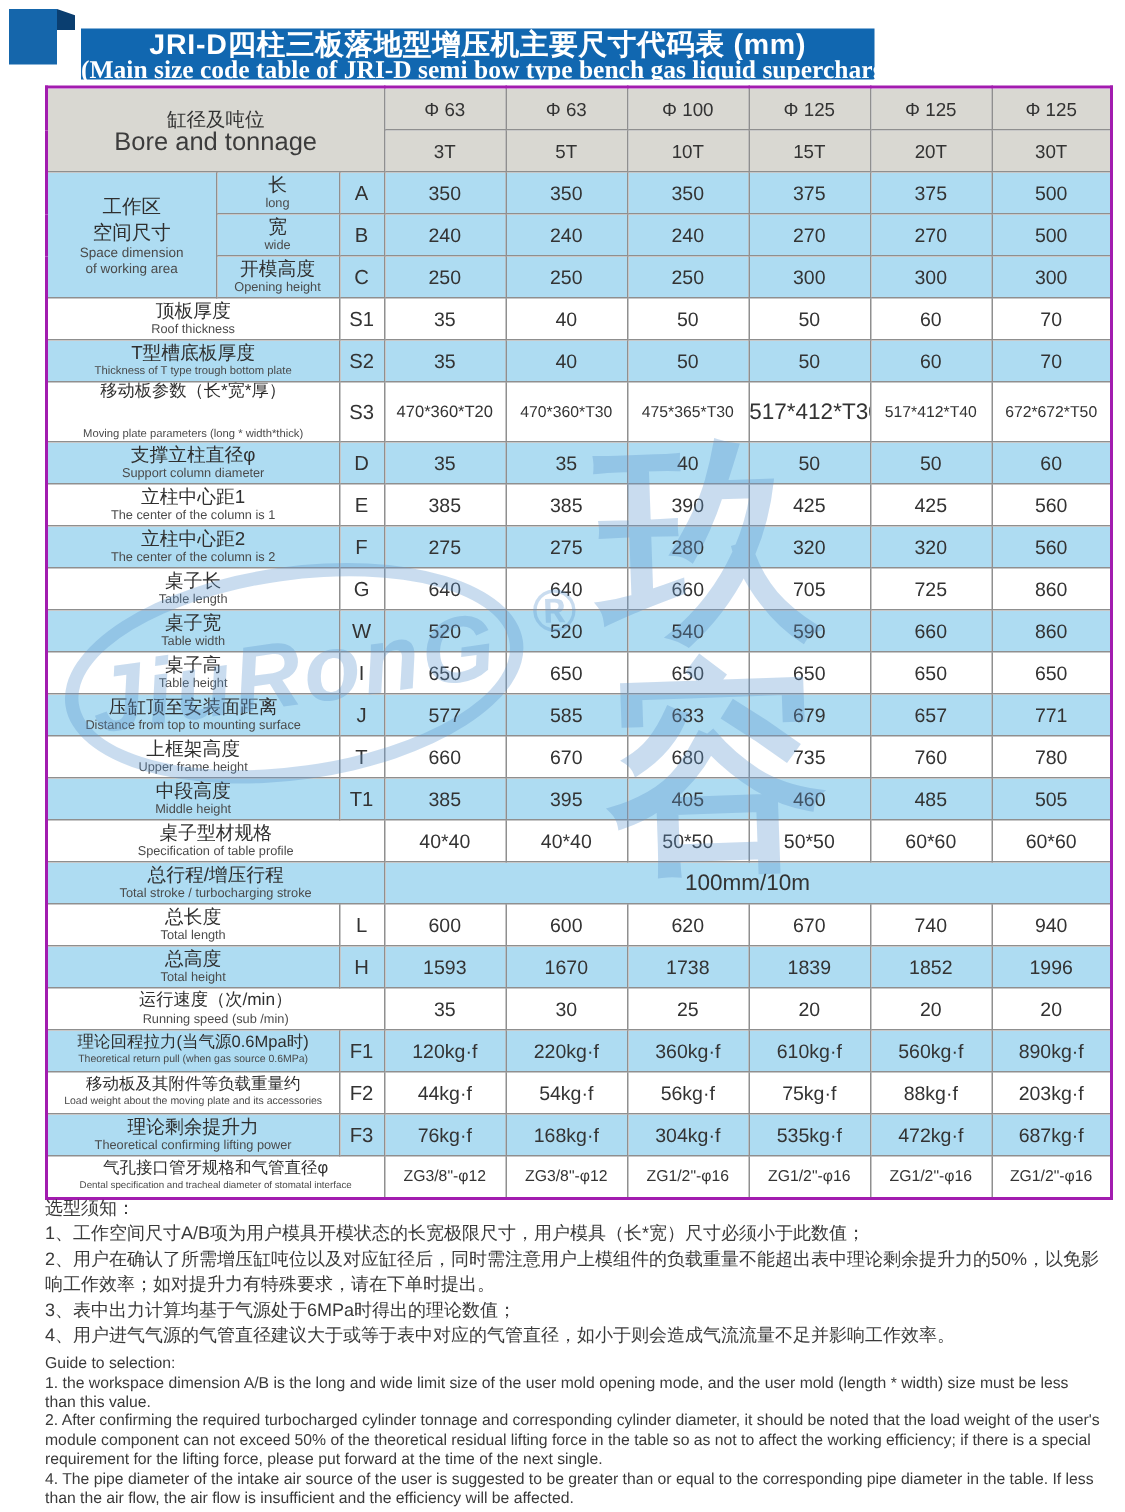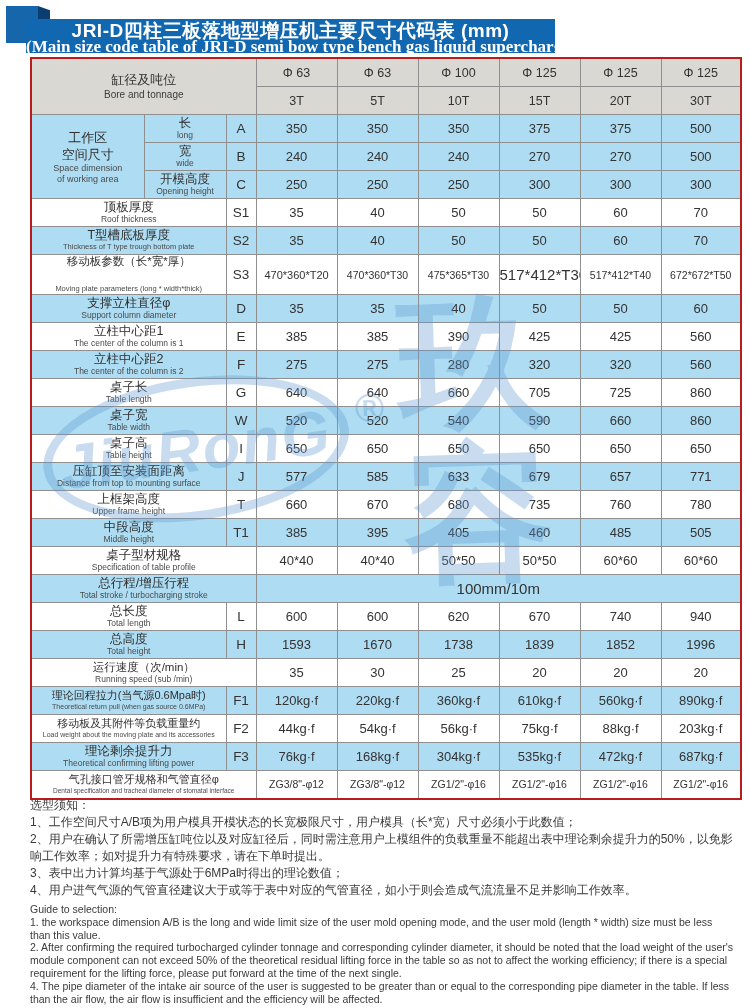--- a/index.html
+++ b/index.html
@@ -5,32 +5,32 @@
   html,body{margin:0;padding:0;}
   body{
     width:750px;height:1008px;position:relative;background:#ffffff;
     font-family:"Liberation Sans","DejaVu Sans",sans-serif;
     -webkit-font-smoothing:antialiased;overflow:hidden;
   }
   
   .brand-square{position:absolute;left:6px;top:6px;width:32px;height:37px;background:#1566ab;}
   .brand-notch{position:absolute;left:38px;top:6px;width:12px;height:14px;background:#0a3e70;
     clip-path:polygon(0 0,100% 30%,100% 100%,0 100%);}
-  .title-bar{position:absolute;left:26px;top:19px;width:529px;height:34px;background:#1167b0;
+  .title-bar{position:absolute;left:54px;top:19px;width:529px;height:34px;background:#1167b0;
     color:#ffffff;text-align:center;}
   .title-cn{font-size:19px;font-weight:bold;letter-spacing:0.5px;line-height:21px;padding-top:1px;white-space:nowrap;}
   .title-en{font-family:"Liberation Serif","DejaVu Serif",serif;font-weight:bold;font-size:17px;line-height:12px;white-space:nowrap;}
   
   .spec-wrap{position:absolute;left:30px;top:57px;z-index:1;}
-  table.spec{border-collapse:collapse;table-layout:fixed;width:710px;border:2px solid #b91c1c;}
+  table.spec{border-collapse:collapse;table-layout:fixed;width:710px;border:2px solid #a21caf;}
   table.spec th,table.spec td{border:1px solid #8f8f8f;padding:0;text-align:center;vertical-align:middle;
     color:#333;overflow:hidden;}
   table.spec thead th{background:#d9d8d2;font-weight:normal;height:27px;}
   .hdr-cn{font-size:13px;line-height:16px;}
-  .hdr-en{font-size:10px;line-height:14px;color:#3c3c3c;}
+  .hdr-en{font-size:17px;line-height:14px;color:#3c3c3c;}
   .hdr-diam,.hdr-ton{font-size:12.5px;}
   tbody tr{height:28px;background:#ffffff;}
   tbody tr.blue{background:#aedcf2;}
   .lcn{font-size:12.5px;line-height:13px;color:#2f2f2f;white-space:nowrap;}
   .len{font-size:8.5px;line-height:10px;color:#4a4a4a;white-space:nowrap;}
   .group-cell{font-size:12.5px;}
   .g-cn{font-size:13px;line-height:17px;color:#2f2f2f;white-space:pre-line;}
   .g-en{font-size:9px;line-height:11px;color:#4a4a4a;white-space:pre-line;}
   .code-cell{font-size:13.5px;color:#333;}
   .val-cell{font-size:13px;color:#333;white-space:nowrap;}

